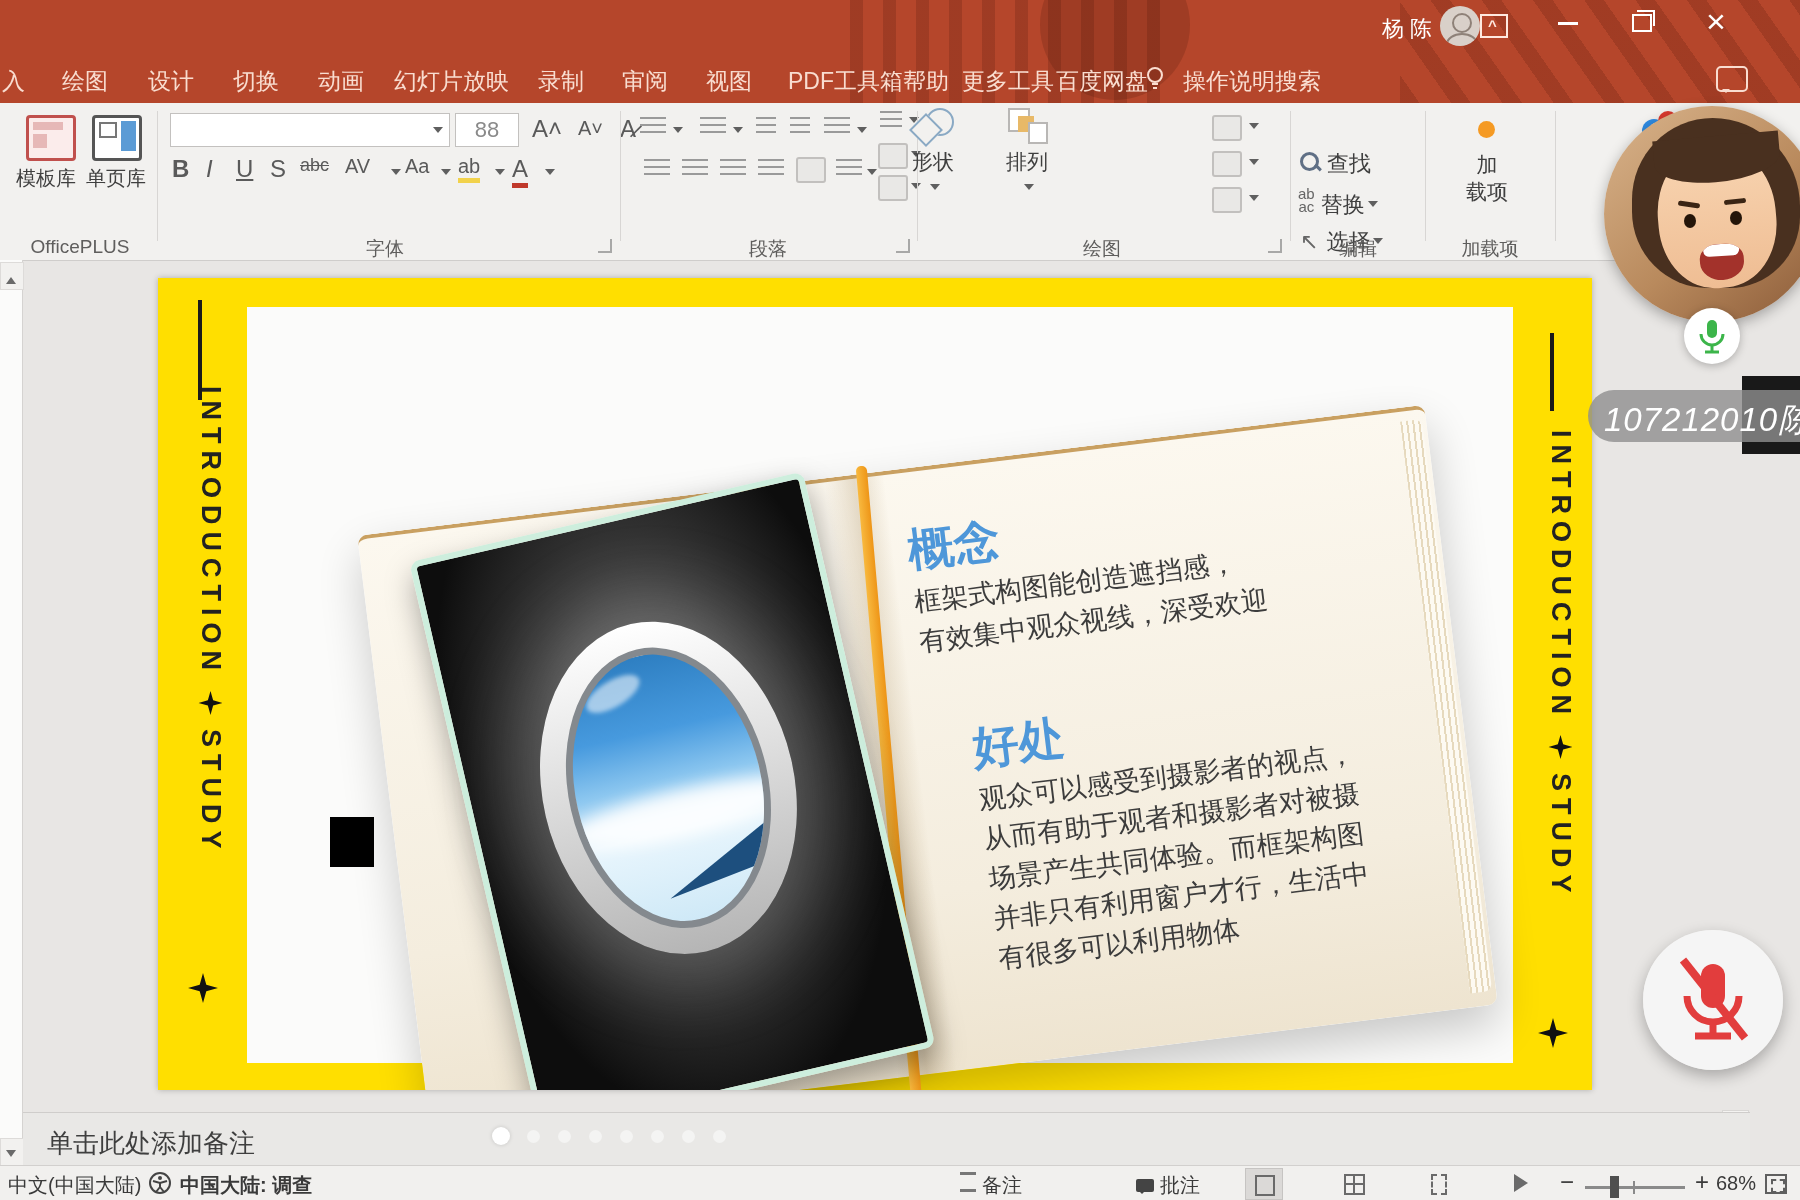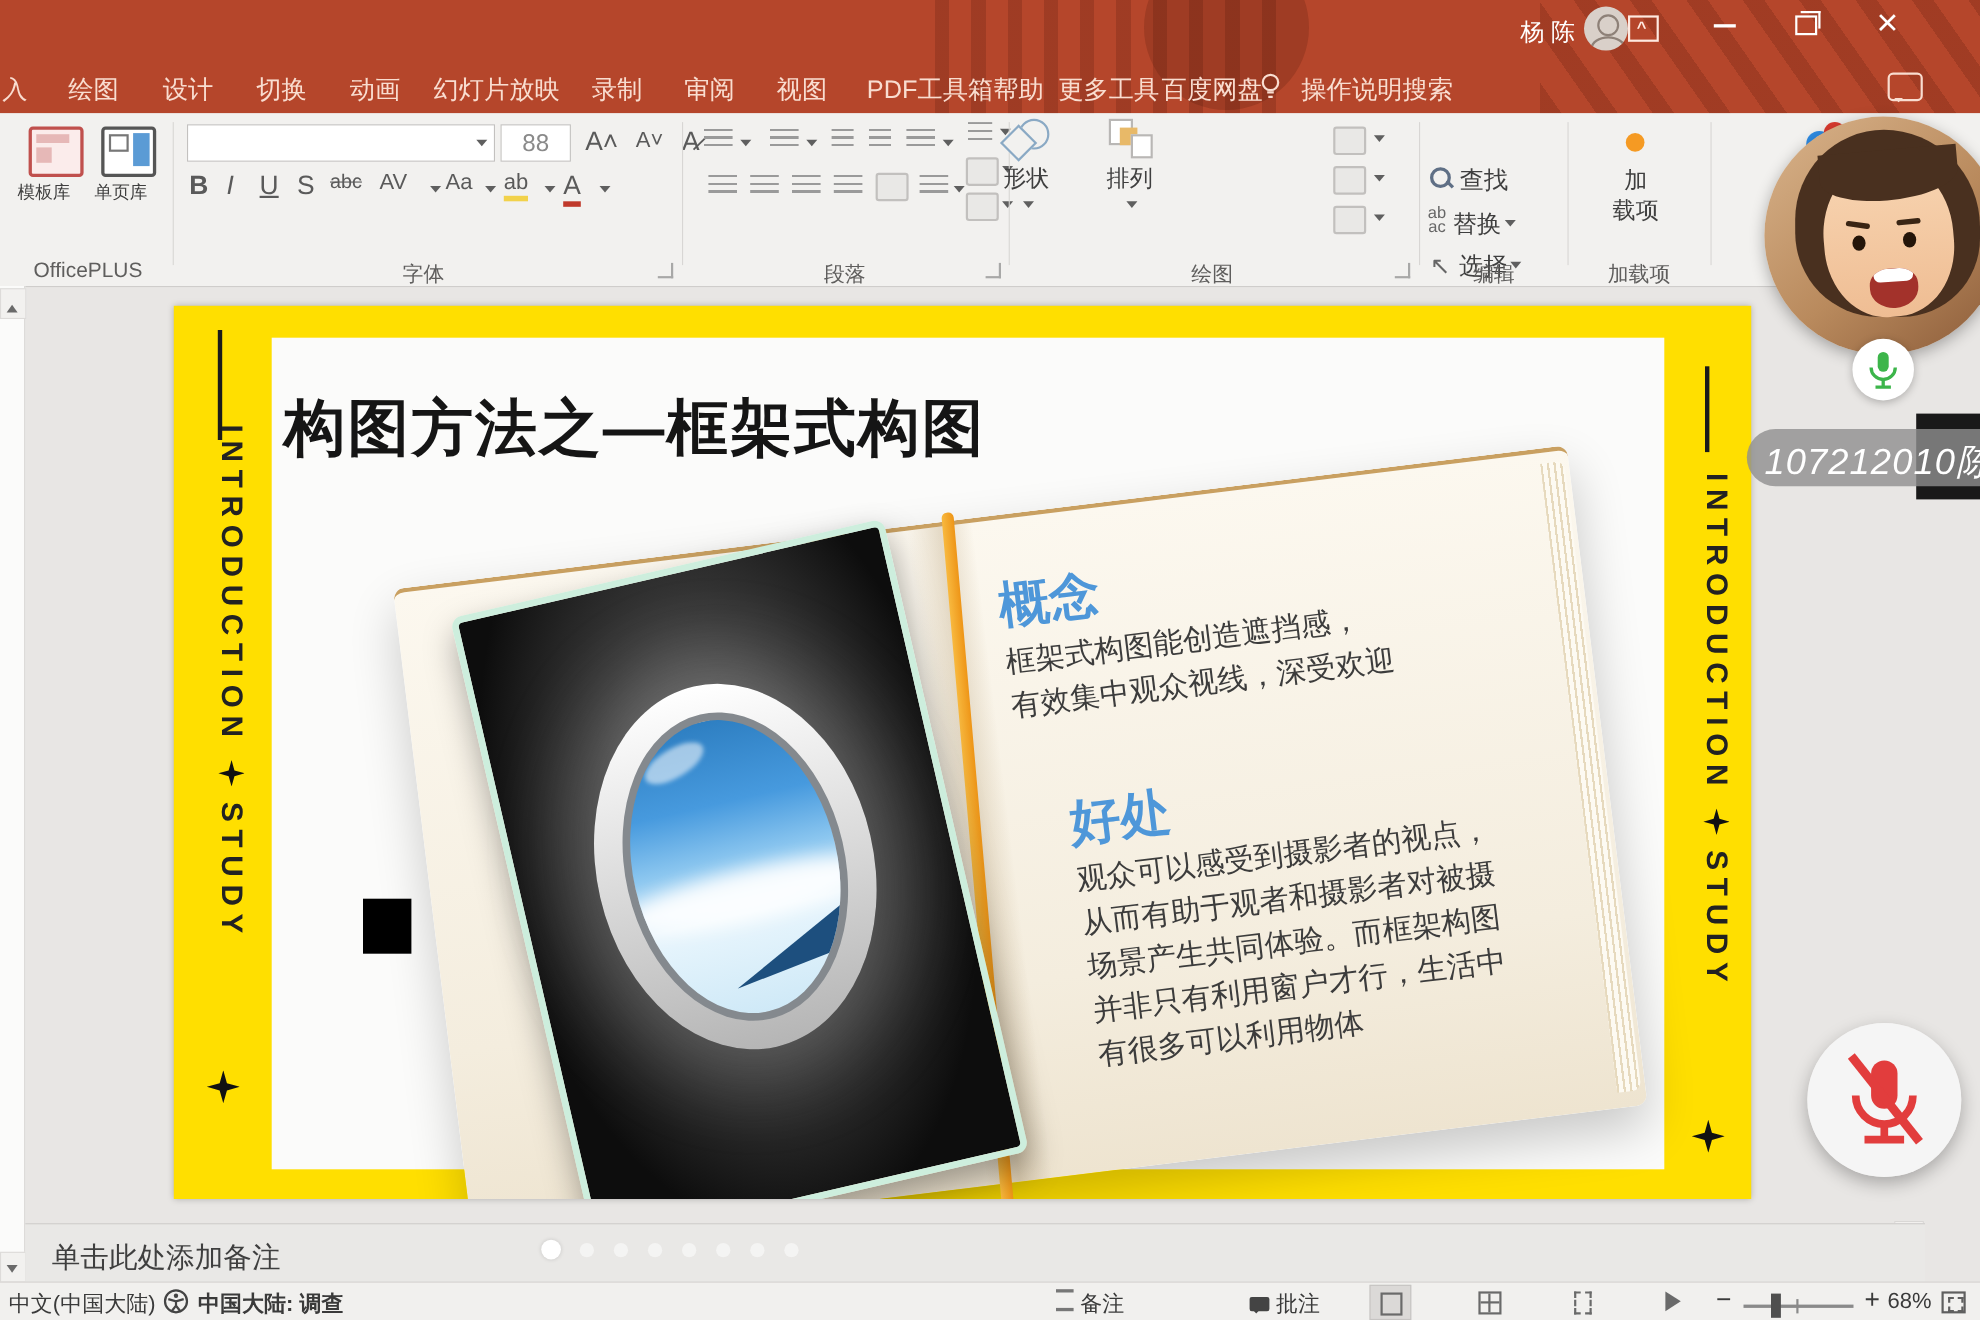--- a/index.html
+++ b/index.html
@@ -39,21 +39,21 @@
   .bigbtn .lbl{margin-top:4px;}
   .car{display:inline-block;width:0;height:0;border:5px solid transparent;border-top:6px solid #5f5f5f;vertical-align:middle;margin-left:3px;}
   .caru{position:absolute;width:0;height:0;border:5px solid transparent;border-top:6px solid #5f5f5f;}
   
   .tpl-icon{left:26px;top:12px;width:44px;height:40px;border:3px solid #c0504d;border-radius:4px;background:#fbeceb;}
   .tpl-icon:before{content:"";position:absolute;left:4px;top:4px;width:30px;height:8px;background:#e6b8b7;}
   .tpl-icon:after{content:"";position:absolute;left:4px;top:16px;width:14px;height:14px;background:#e6b8b7;}
   .pg-icon{left:92px;top:12px;width:44px;height:40px;border:3px solid #555;border-radius:4px;background:#fff;}
   .pg-icon:before{content:"";position:absolute;left:4px;top:4px;width:14px;height:12px;background:#fff;border:2px solid #777;}
   .pg-icon:after{content:"";position:absolute;right:3px;top:3px;width:15px;height:30px;background:#5b9bd5;}
-  .smalllbl{position:absolute;top:62px;font-size:16px;color:#3f3f3f;}
+  .smalllbl{position:absolute;top:62px;font-size:20px;color:#3f3f3f;}
   
   .combo{position:absolute;background:#fff;border:1px solid #c3c1bf;height:32px;}
   .combo .caru{right:6px;top:13px;}
   .fbtn{position:absolute;font-size:24px;color:#5a5a5a;}
   .row2{top:52px;}
   
   .pic{position:absolute;width:26px;height:20px;background:repeating-linear-gradient(180deg,#9a9a9a 0 2px,transparent 2px 7px);}
   .pic.short{background:repeating-linear-gradient(180deg,#9a9a9a 0 2px,transparent 2px 7px);width:20px;}
   
   .shapes-ic{position:absolute;left:16px;top:0px;width:38px;height:34px;}
@@ -330,21 +330,20 @@
     <div class="star4 abs" style="left:30px;top:695px"></div>
 
     <div class="bandline" style="left:1392px;top:55px;height:78px"></div>
     <div class="vband" style="left:1418px;top:152px">
       <span>INTRODUCTION</span>
         <span class="star4 small"></span>
         <span>STUDY</span>
     </div>
     <div class="star4 abs" style="left:1380px;top:740px"></div>
 
-    <div id="slide-title">构图方法之—框架式构图</div>
 
     <div id="book">
       <div class="spine"></div>
       <div class="pageedge"></div>
       <div id="ribbonmark"></div>
 
       <div id="photo">
         <div class="winframe">
           <div class="winglass">
             <div class="glare"></div>

